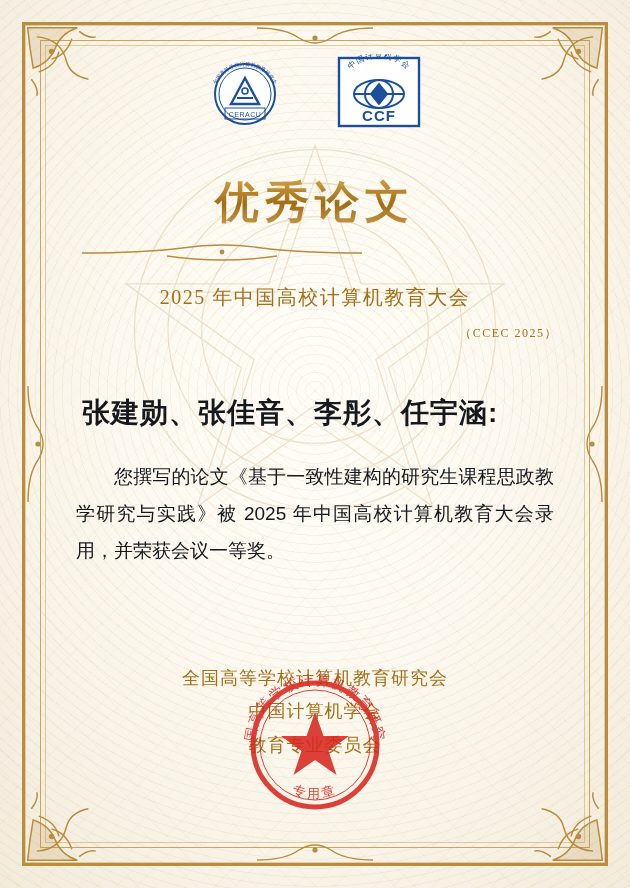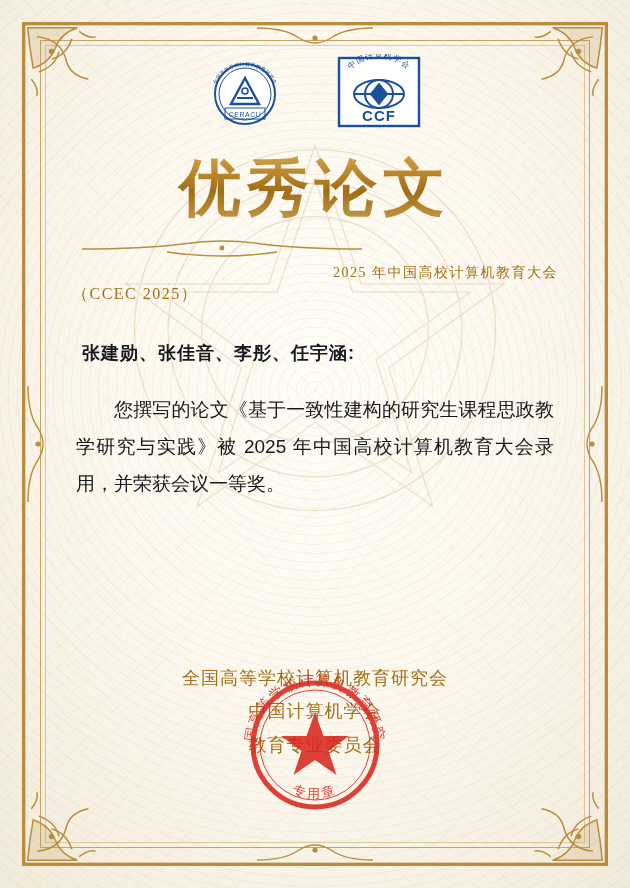--- a/index.html
+++ b/index.html
@@ -97,61 +97,61 @@
     justify-content: center;
     align-items: flex-start;
     gap: 36px;
     padding-top: 54px;
     height: 76px;
   }
   .logo { position: relative; }
 
   
   .main-title {
-    margin-top: 25px;
+    margin-top: 48px;
     text-align: center;
     font-family: "DejaVu Serif", "Liberation Serif", serif;
-    font-size: 62px;
+    font-size: 44px;
     font-weight: bold;
     letter-spacing: 6px;
     color: #a8741d;
     background: linear-gradient(180deg, #d2a044 0%, #a06d17 55%, #c59a49 100%);
     -webkit-background-clip: text;
     background-clip: text;
     -webkit-text-fill-color: transparent;
     line-height: 1.08;
   }
 
   .divider {
     margin: 18px auto 0;
     width: 300px;
     height: 18px;
   }
 
   .conf-name {
-    margin-top: 2px;
-    text-align: right;
-    font-size: 14px;
+    margin-top: 18px;
+    text-align: center;
+    font-size: 20px;
     letter-spacing: 1.5px;
     color: #a2701a;
     font-family: "Liberation Serif", "DejaVu Serif", serif;
   }
   .conf-code {
-    margin-top: 2px;
-    text-align: left;
-    font-size: 16px;
+    margin-top: 14px;
+    text-align: right;
+    font-size: 12px;
     letter-spacing: 1.5px;
     color: #a2701a;
     font-family: "Liberation Serif", "DejaVu Serif", serif;
   }
 
   .recipients {
-    margin-top: 36px;
+    margin-top: 52px;
     padding-left: 10px;
-    font-size: 18px;
+    font-size: 28px;
     font-weight: bold;
     color: #15181c;
     letter-spacing: 1px;
     font-family: Liberation Sans, sans-serif;
   }
 
   .body-text {
     margin-top: 26px;
     padding: 0 4px;
     font-size: 19px;

